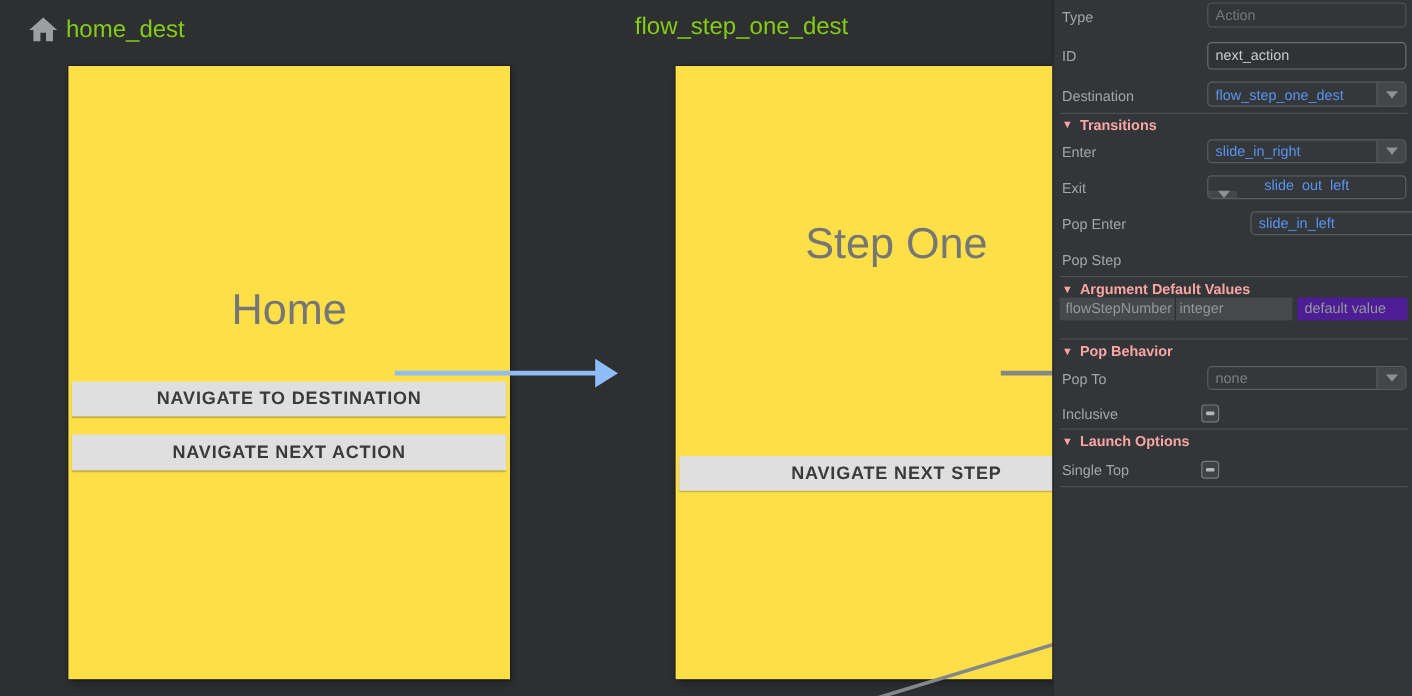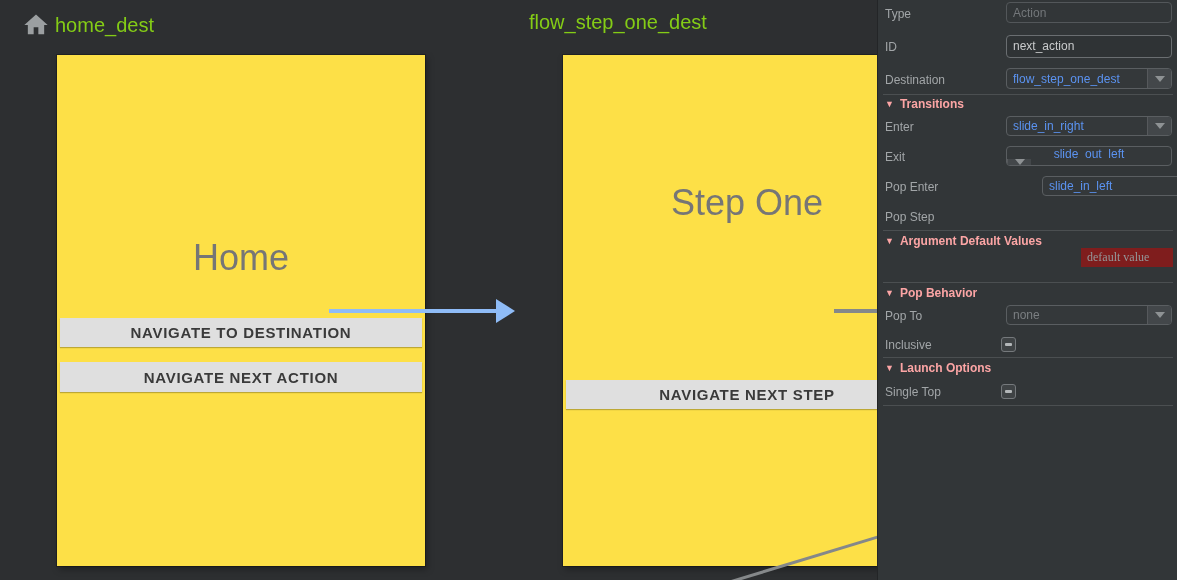--- a/index.html
+++ b/index.html
@@ -53,22 +53,22 @@
   .section-header { position:absolute; left:7px; color:#fca5a5; font-weight:bold; white-space:nowrap; }
   .tri::before { content:"▼"; font-size:9px; margin-right:6px; position:relative; top:-1px; }
 
   .sep { position:absolute; left:5px; right:4px; height:1px; background:#4b4f51; }
 
   .arg-left { position:absolute; left:5px; width:194px; height:19px; background:#45494b;
               display:flex; color:#94989a; line-height:19px; }
   .arg-name { width:97px; padding-left:5px; overflow:hidden; white-space:nowrap;
               border-right:1px solid #2c2f31; }
   .arg-type { flex:1; padding-left:3px; overflow:hidden; white-space:nowrap; }
-  .arg-value { position:absolute; left:203px; width:92px; height:19px; background:#7f1d1d;
-               color:#94989a; line-height:19px; padding-left:6px; overflow:hidden; white-space:nowrap;font-family:Liberation Serif, serif; }
+  .arg-value { position:absolute; left:203px; width:92px; height:19px; background:#4c1d95;
+               color:#94989a; line-height:19px; padding-left:6px; overflow:hidden; white-space:nowrap; }
 
   .checkbox { position:absolute; left:123px; width:15px; height:15px; background:#3f4345;
               border:1px solid #75797c; border-radius:3px; }
   .checkbox::after { content:""; position:absolute; left:3px; right:3px; top:5px; height:3px;
                      background:#b3b7b9; border-radius:1px; }
 </style>
 </head>
 <body>
 
 <div class="canvas">
@@ -136,20 +136,24 @@
   <div class="control dropdown" style="top:176px;margin-left:36px;">
     <span class="dd-text blue">slide_in_left</span>
     <span class="dd-btn"></span>
   </div>
 
   <span class="label" style="top:210px;">Pop Step</span>
 
   <div class="sep" style="top:230px;"></div>
   <div class="section-header" style="top:234px;"><span class="tri"></span><span>Argument Default Values</span></div>
 
+  <div class="arg-left" style="top:248px;">
+    <span class="arg-name">flowStepNumber</span>
+    <span class="arg-type">integer</span>
+  </div>
   <div class="arg-value" style="top:248px;">default value</div>
 
   <div class="sep" style="top:282px;"></div>
   <div class="section-header" style="top:286px;"><span class="tri"></span><span>Pop Behavior</span></div>
 
   <span class="label" style="top:309px;">Pop To</span>
   <div class="control dropdown" style="top:305px;">
     <span class="dd-text grayed">none</span>
     <span class="dd-btn"></span>
   </div>

